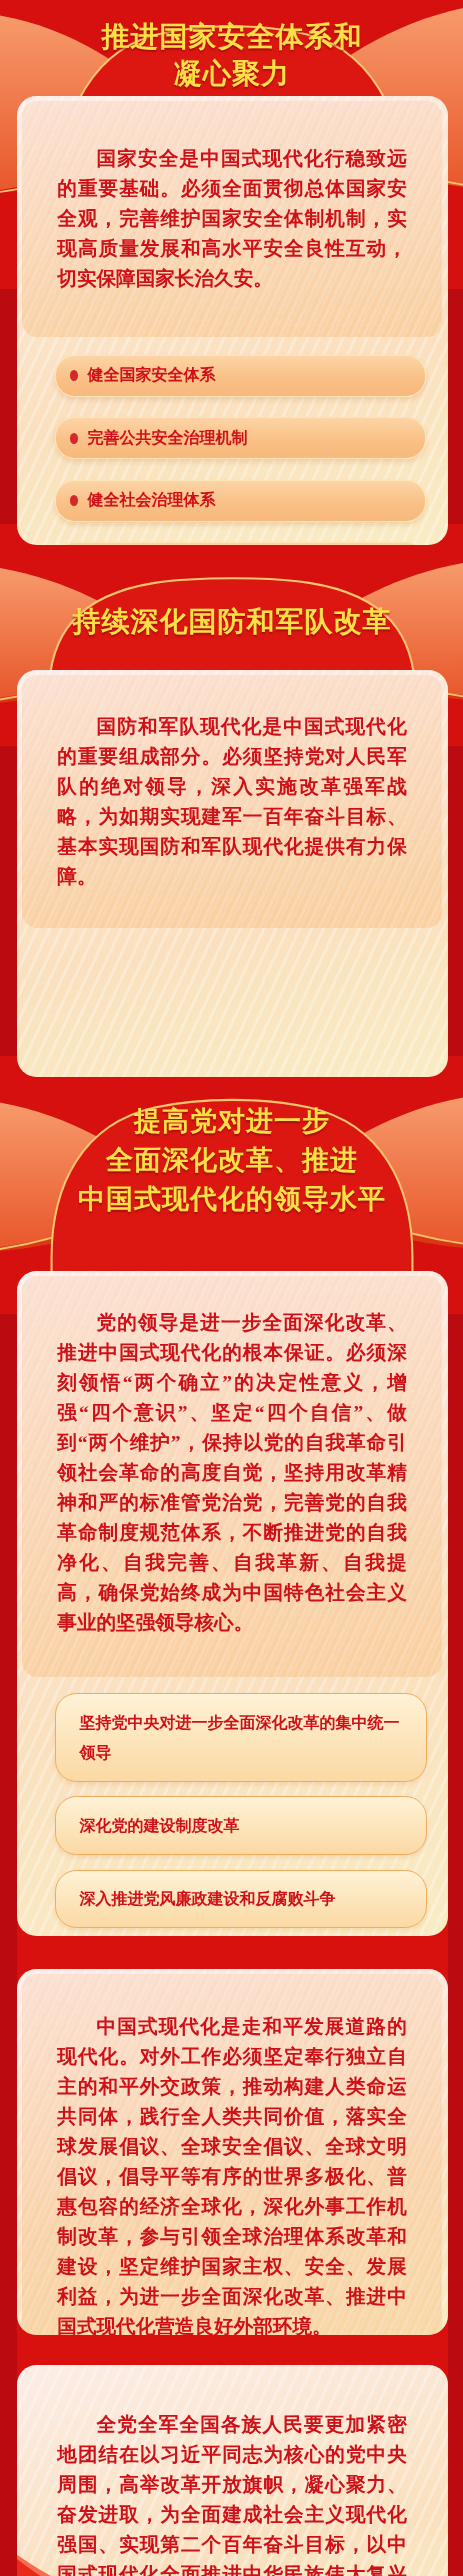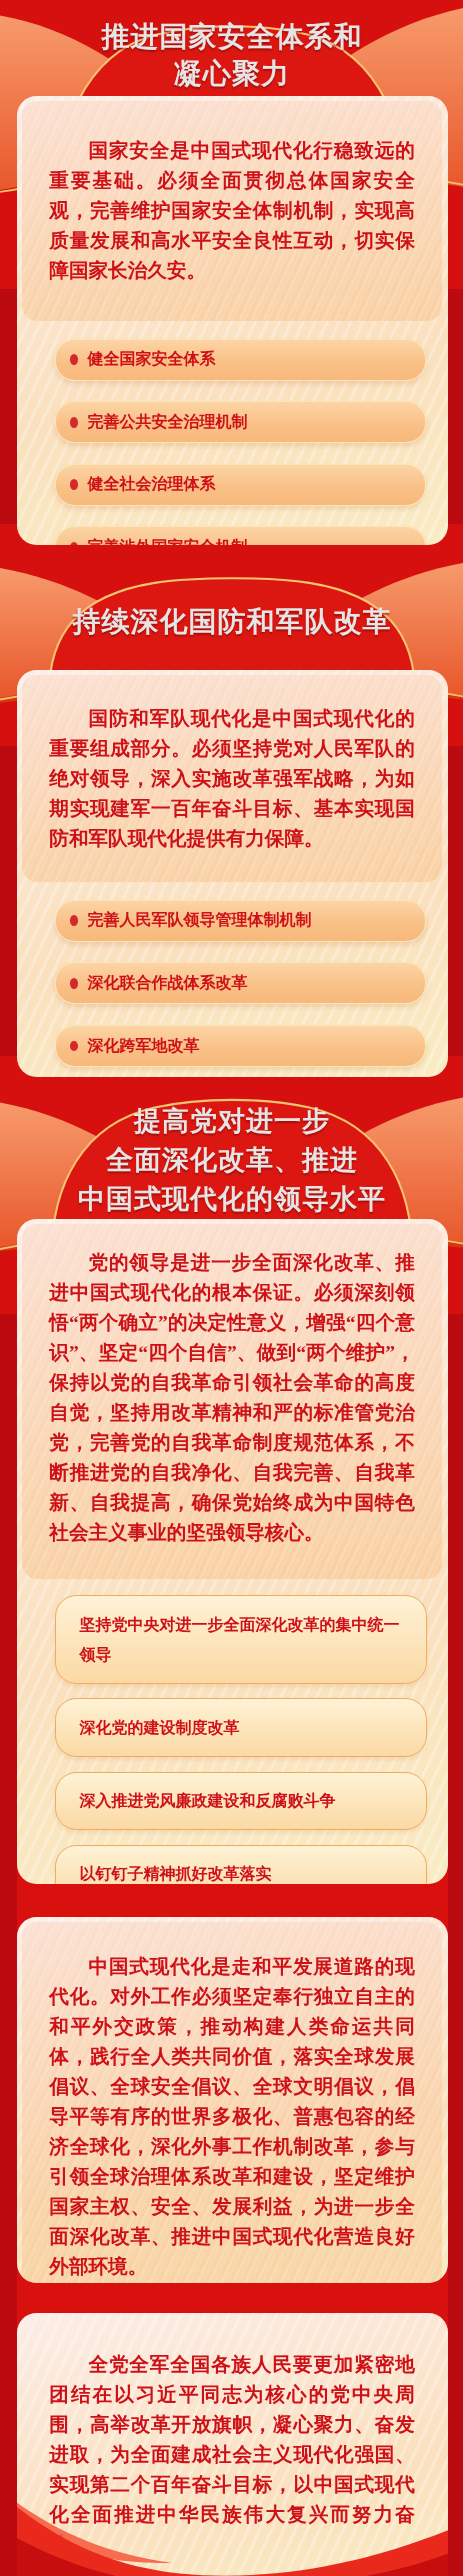--- a/index.html
+++ b/index.html
@@ -10,23 +10,23 @@
   .side-border.left{left:0;}
   .side-border.right{right:0;}
 
   
   .hero{position:relative;z-index:1;}
   .hero svg.ribbon{position:absolute;left:0;width:464px;display:block;}
   .hero1{height:96px;}
   .hero1 svg.ribbon{top:0;height:289px;}
   .hero2{height:125px;}
   .hero2 svg.ribbon{top:-20.6px;height:222px;}
-  .hero3{height:142px;}
+  .hero3{height:194px;}
   .hero3 svg.ribbon{top:-20.6px;height:258px;}
-  .hero-title{position:absolute;left:0;right:0;text-align:center;color:#e5e5e5;
+  .hero-title{position:absolute;left:0;right:0;text-align:center;color:#fde047;
       font-weight:700;font-size:28px;letter-spacing:1px;
       text-shadow:0 2.1px 1.5px rgba(128,8,4,.55);z-index:2;}
   .hero1 .hero-title{top:17.5px;line-height:37px;}
   .hero2 .hero-title{top:58px;line-height:37px;}
   .hero3 .hero-title{top:25px;line-height:39px;font-size:27px;}
 
   
   .prow{position:relative;z-index:2;padding:0 16.5px;}
   .panel{position:relative;border-radius:19.6px;overflow:hidden;
       background:
@@ -41,21 +41,21 @@
   .prow5{margin-top:30px;}
 
   .para-box{margin:5.2px 5.2px 0;border-radius:15.5px;padding:27px 19.6px;
       background:
         repeating-linear-gradient(115deg, rgba(255,255,255,0) 0 7.7px, rgba(255,255,255,.16) 7.7px 10.8px),
         linear-gradient(180deg, rgba(248,188,152,.28), rgba(247,184,118,.42));}
   .p2 .para-box{padding:20.6px 19.6px;}
   .p3 .para-box{padding:15.5px 19.6px 23px;}
   .p4 .para-box{padding:21.6px 19.6px;}
   .p5 .para-box{background:none;padding:24px 19.6px;}
-  .para{margin:8px;font-size:19.6px;line-height:30px;font-weight:700;color:#CE1118;
+  .para{margin:16px;font-size:19.6px;line-height:30px;font-weight:700;color:#CE1118;
       text-indent:2em;text-align:justify;}
 
   .items{margin:17.5px 22px 0 38px;}
   .p3 .items{margin:16.5px 20.6px 0 38px;}
   .item{height:40px;margin-bottom:20.6px;border-radius:20px;display:flex;align-items:center;
       padding:0 15.5px 0 14.4px;font-size:16px;font-weight:700;color:#CE1118;
       background:linear-gradient(180deg,#FCD4A5 0%,#F9BF85 60%,#F7B97C 100%);
       border:1px solid #FCE5B5;box-shadow:0 3.1px 5.2px rgba(196,96,26,.18);}
   .bullet{width:8.2px;height:10.8px;border-radius:50%;background:#D5282A;margin-right:9.3px;flex:none;}
   .p3 .item{display:block;height:auto;padding:13.4px 20.6px 13.4px 24px;line-height:30px;
@@ -143,34 +143,20 @@
       <path class="arch" d="M95,430 L95,330 C95,215 150,138 300,114 C380,102 520,102 600,114 C750,138 805,215 805,330 L805,430 Z"></path>
     </svg>
     <div class="hero-title">
       <div>持续深化国防和军队改革</div>
     </div>
   </section>
   <section class="prow">
     <div class="panel p2">
       <div class="para-box">
         <p class="para">国防和军队现代化是中国式现代化的重要组成部分。必须坚持党对人民军队的绝对领导，深入实施改革强军战略，为如期实现建军一百年奋斗目标、基本实现国防和军队现代化提供有力保障。</p>
-      </div>
-      <div class="items">
-        <div class="item">
-            <span class="bullet"></span>
-            <span>完善人民军队领导管理体制机制</span>
-          </div>
-        <div class="item">
-            <span class="bullet"></span>
-            <span>深化联合作战体系改革</span>
-          </div>
-        <div class="item">
-            <span class="bullet"></span>
-            <span>深化跨军地改革</span>
-          </div>
       </div>
     </div>
   </section>
 
   <section class="hero hero3">
     <svg class="ribbon" viewBox="0 0 900 500" preserveAspectRatio="none">
       <rect width="900" height="500" fill="#D6100F"></rect>
       <path fill="url(#swg2)" opacity=".85" d="M0,160 C115,195 215,255 285,305 C200,345 90,370 0,378 Z"></path>
       <path fill="url(#swg)" d="M0,90 C135,115 245,180 320,250 C245,315 115,355 0,370 Z"></path>
       <path class="gold-line" d="M0,374 C145,352 260,295 330,245"></path>

